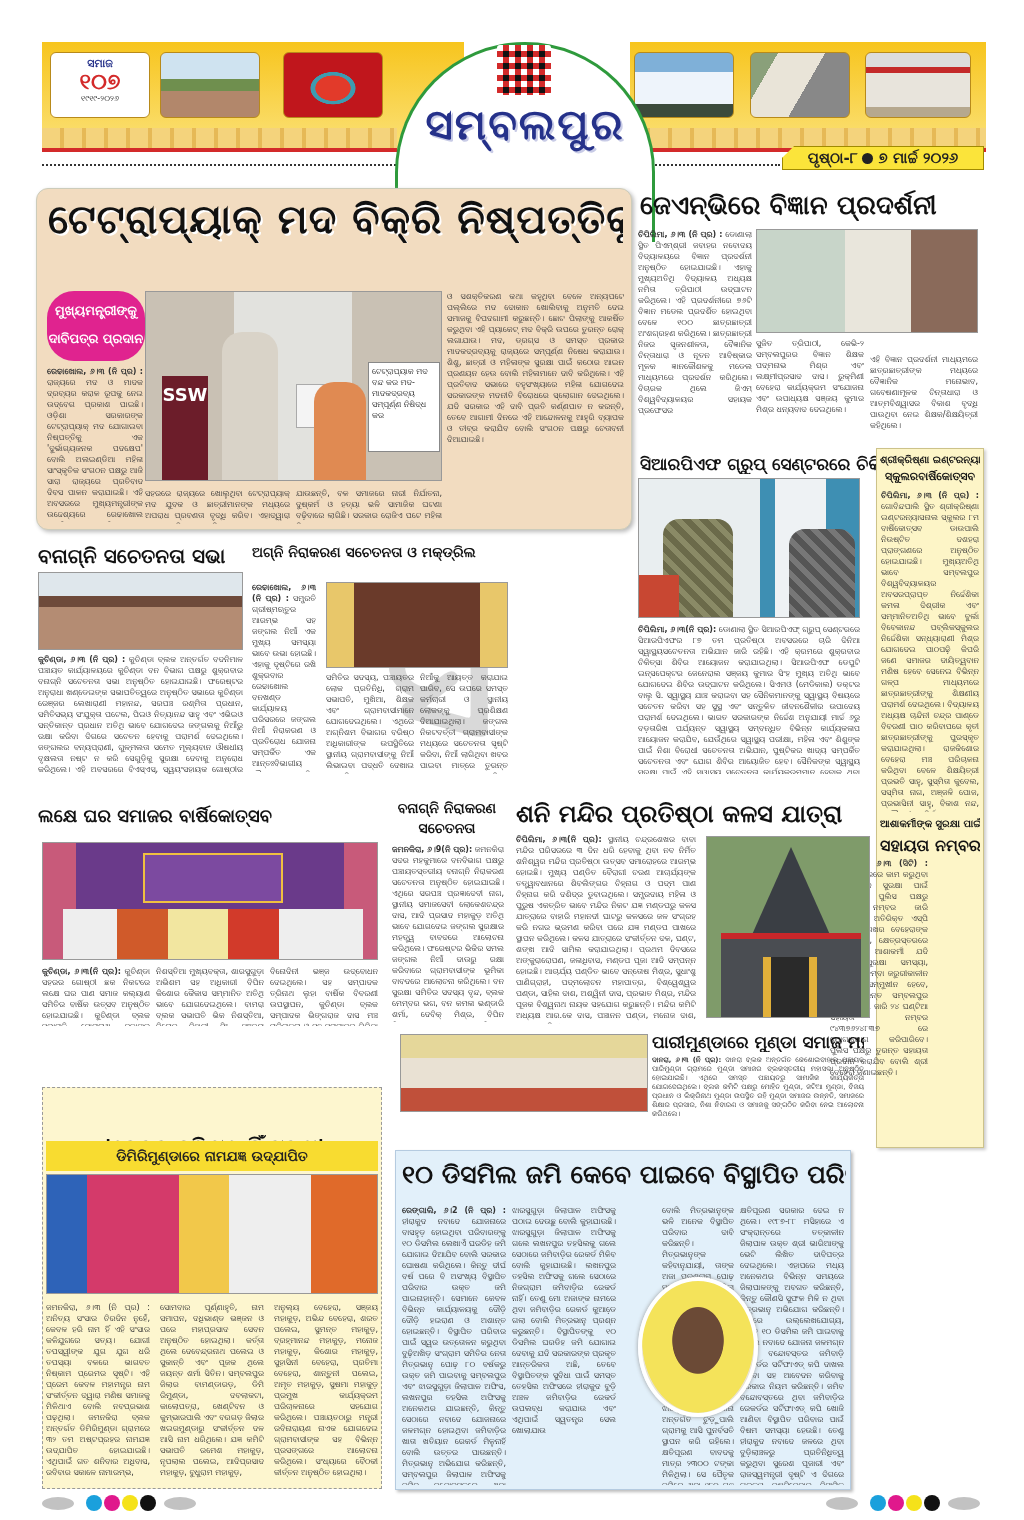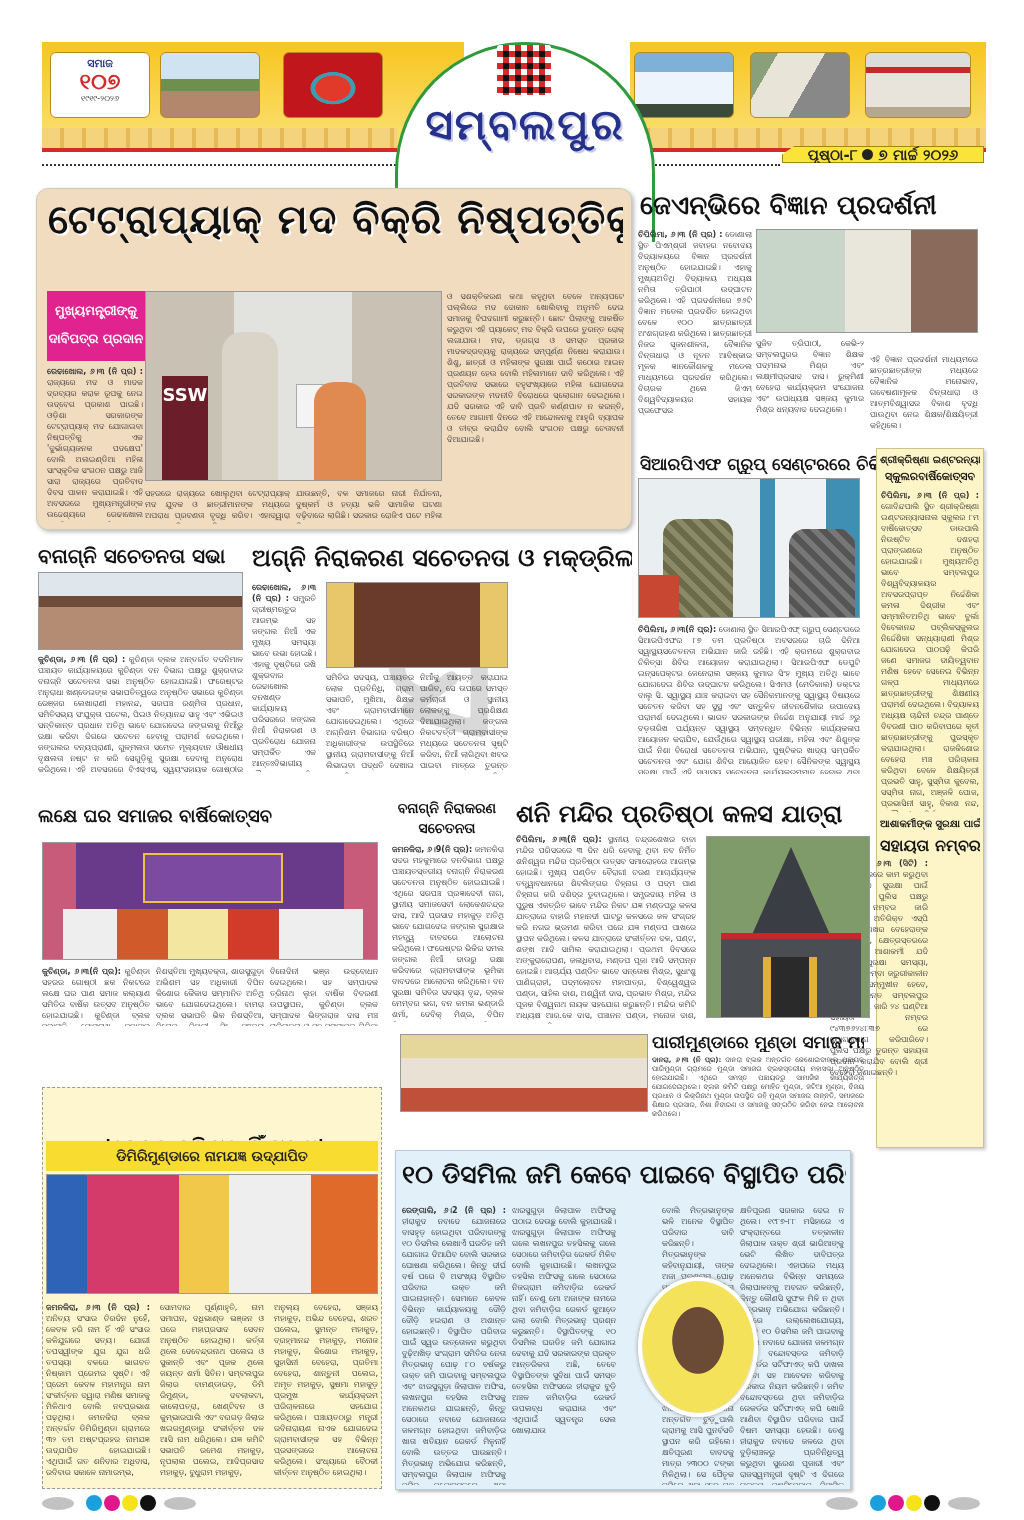--- a/index.html
+++ b/index.html
@@ -10,30 +10,30 @@
   .mast-band { left: 42px; top: 42px; width: 422px; height: 110px; background: linear-gradient(#f7c51e, #fbe27a); border-radius: 0 0 0 0; }
   .mast-band-r { left: 630px; top: 42px; width: 356px; height: 110px; background: linear-gradient(#f7c51e, #fbe27a); }
   .mast-thumb { top: 52px; width: 100px; height: 66px; border-radius: 6px; border: 1px solid #b88a1a; overflow: hidden; }
   .mast-frieze { height: 24px; top: 128px; background: repeating-linear-gradient(90deg, #f4d37c 0 18px, #e6b956 18px 22px); border-bottom: 4px solid #d32a2a; }
   .dots-line { height: 0; border-top: 2px dotted #333; top: 164px; }
   .logo-arc { left: 395px; top: 42px; width: 260px; height: 200px; border-radius: 130px 130px 0 0; border-top: 3px solid #2e9a3c; border-left: 3px solid #2e9a3c; border-right: 3px solid #2e9a3c; background: #fff; }
   .logo-text { left: 405px; top: 100px; width: 240px; text-align: center; font-size: 42px; font-weight: bold; color: #25318a; letter-spacing: 2px; text-shadow: 2px 2px 0 #c8cbe6; }
   .logo-motif { left: 497px; top: 45px; width: 54px; height: 50px;
     background:
       conic-gradient(#d32a2a 25%, #111 0 50%, #d32a2a 0 75%, #fff 0) 0 0/12px 12px; border-radius: 3px; }
-  .date-tag { left: 782px; top: 146px; width: 202px; height: 17px; background: #fbe43a; border: 1px solid #a08a00; clip-path: polygon(6% 0, 100% 0, 100% 100%, 0 100%, 0 50%); font-size: 15px; font-weight: bold; color: #222; display: flex; align-items: center; justify-content: center; }
+  .date-tag { left: 782px; top: 146px; width: 202px; height: 24px; background: #fbe43a; border: 1px solid #a08a00; clip-path: polygon(6% 0, 100% 0, 100% 100%, 0 100%, 0 50%); font-size: 15px; font-weight: bold; color: #222; display: flex; align-items: center; justify-content: center; }
 
   
   .txt { font-size: 8px; line-height: 11px; color: #333; overflow: hidden; text-align: justify; }
   .head { font-weight: bold; color: #111; white-space: nowrap; overflow: hidden; }
   .photo { border: 1px solid #999; overflow: hidden; }
 
   .lead-box { left: 36px; top: 188px; width: 596px; height: 342px; background: #f2dcc0; border: 1px solid #ccb; border-radius: 12px; box-shadow: 2px 2px 4px #bbb; }
   .lead-head { left: 48px; top: 196px; width: 575px; font-size: 40px; letter-spacing: 1px; color: #111; text-shadow: 2px 2px 0 #fff; }
-  .kicker { left: 47px; top: 291px; width: 98px; height: 70px; background: #e0238f; color: #fff; font-size: 13px; font-weight: bold; text-align: center; padding-top: 6px; line-height: 28px; }
+  .kicker { left: 47px; top: 291px; width: 98px; height: 70px; background: #e0238f; color: #fff; font-size: 13px; font-weight: bold; text-align: center; padding-top: 6px; line-height: 28px; border-radius: 27px; }
 
   .side-box-y { background: #fdf5c7; border: 1px solid #ccc28a; box-shadow: 2px 2px 3px #ccc; }
   .blue-box { left: 395px; top: 1150px; width: 456px; height: 340px; background: #e2f0fa; border: 1px solid #b5cbe0; box-shadow: 2px 2px 3px #bbb; }
   .dash-box { left: 42px; top: 1087px; width: 340px; height: 402px; background: #fdf6cf; border: 1px dashed #999; }
   .yellow-sub { left: 46px; top: 1141px; width: 332px; height: 30px; background: #f8dc30; font-size: 14px; font-weight: bold; display: flex; align-items: center; justify-content: center; }
 
   .reg-dot { width: 16px; height: 16px; border-radius: 50%; top: 1495px; }
   .reg-oval { width: 32px; height: 13px; border-radius: 50%; background: #c2c2c2; top: 1497px; }
   .portrait { left: 638px; top: 1277px; width: 120px; height: 140px; border-radius: 50%; background: radial-gradient(ellipse at 50% 45%, #6b4a36 0 32%, #f4e35a 33% 70%, #e9e3cf 71%); border: 4px solid #fff; box-shadow: 0 0 4px #999; }
   .watermark { left: 300px; top: 560px; width: 280px; height: 230px; font-size: 170px; color: rgba(120,120,120,0.28); font-weight: bold; text-align: center; line-height: 230px; }
@@ -71,20 +71,21 @@
 </div>
 
 <div class="abs lead-box"></div>
 <div class="abs head lead-head">ଟେଟ୍ରାପ୍ୟାକ୍ ମଦ ବିକ୍ରି ନିଷ୍ପତ୍ତିକୁ ବିରୋଧ</div>
 <div class="abs kicker">
   <div>ମୁଖ୍ୟମନ୍ତ୍ରୀଙ୍କୁ</div>
   <div>ଦାବିପତ୍ର ପ୍ରଦାନ</div>
 </div>
 <div class="abs photo" style="left:145px;top:291px;width:297px;height:190px;background:linear-gradient(90deg,#c9c1b4 0 30%, #e2e2de 30% 70%, #c9c1b4 70%);">
   <div style="position:absolute;left:16px;top:84px;width:46px;height:104px;background:#6c1d2a;color:#fff;font-size:18px;font-weight:bold;text-align:center;line-height:26px;padding-top:6px;">SSW</div>
+  <div style="position:absolute;left:222px;top:70px;width:72px;height:90px;background:#fff;border:1px solid #888;font-size:8px;line-height:11px;padding:3px;">ଟେଟ୍ରାପ୍ୟାକ ମଦ ବନ୍ଦ କର ମଦ-ମାଦକଦ୍ରବ୍ୟ ସମ୍ପୂର୍ଣ୍ଣ ନିଷିଦ୍ଧ କର</div>
   <div style="position:absolute;left:150px;top:92px;width:34px;height:44px;background:#f4f4f4;border:1px solid #aaa;"></div>
   <div style="position:absolute;left:168px;top:90px;width:52px;height:100px;background:#e08a52;border-radius:20px 20px 0 0;"></div>
   <div style="position:absolute;left:76px;top:40px;width:56px;height:150px;background:#d9d3c8;border-radius:20px 20px 0 0;"></div>
 </div>
 <div class="abs txt" style="left:47px;top:366px;width:96px;height:156px;">
   <span style="font-weight:bold;">ରେଢାଖୋଲ, ୬।୩ (ନି ପ୍ର) :</span>
   <span>ରାଜ୍ୟରେ ମଦ ଓ ମାଦକ ଦ୍ରବ୍ୟର କରାଳ ରୂପକୁ ନେଇ ଉଦ୍ବେଗ ପ୍ରକାଶ ପାଇଛି। ଓଡ଼ିଶା ସରକାରଙ୍କ ଟେଟ୍ରାପ୍ୟାକ୍ ମଦ ଯୋଗାଇବା ନିଷ୍ପତ୍ତିକୁ ଏକ 'ଦୁର୍ଭାଗ୍ୟଜନକ ପଦକ୍ଷେପ' ବୋଲି ଅଲଇଣ୍ଡିଆ ମହିଳା ସାଂସ୍କୃତିକ ସଂଗଠନ ପକ୍ଷରୁ ଆଜି ସାରା ରାଜ୍ୟରେ ପ୍ରତିବାଦ ଦିବସ ପାଳନ କରାଯାଇଛି। ଏହି ଅବସରରେ ମୁଖ୍ୟମନ୍ତ୍ରୀଙ୍କ ଉଦ୍ଦେଶ୍ୟରେ ରେଢାଖୋଲ ଉପଜିଲାପାଳ ରଶ୍ମି ରଞ୍ଜନ ମହାନ୍ତିଙ୍କୁ ସ୍ମାରକପତ୍ର ପ୍ରଦାନ କରାଯାଇଛି। ସଂଗଠନର କର୍ମକର୍ତ୍ତାମାନେ ଅଭିଯୋଗ କରିଛନ୍ତି।</span>
 </div>
 <div class="abs txt" style="left:145px;top:488px;width:145px;height:36px;">ସହରରେ ରାଜ୍ୟରେ ଖୋଲୁଥିବା ଟେଟ୍ରାପ୍ୟାକ୍ ମଦ ଯୁବକ ଓ ଛାତ୍ରୀମାନଙ୍କ ମଧ୍ୟରେ ଅପରାଧ ପ୍ରବଣତା ବୃଦ୍ଧି କରିବ। ଏହାଦ୍ୱାରା ଅନେକ ପରିବାର ଭାଙ୍ଗିବ।</div>
 <div class="abs txt" style="left:296px;top:488px;width:146px;height:36px;">ଯାଉଛନ୍ତି, ବଳ ସମାଜରେ ନାରୀ ନିର୍ଯାତନା, ଦୁଷ୍କର୍ମ ଓ ହତ୍ୟା ଭଳି ସାମାଜିକ ଘଟଣା ବଢ଼ିବାରେ ଲାଗିଛି। ସରକାର ରୋଜିଏ ପଟେ ମହିଳା ବିକାଶ</div>
@@ -124,21 +125,21 @@
   <span>କାର୍ଯ୍ୟକ୍ଷେତ୍ରରେ କାମ କରୁଥିବା ଆଶାକର୍ମୀଙ୍କ ସୁରକ୍ଷା ପାଇଁ ସମ୍ବଲପୁର ପୁଲିସ ପକ୍ଷରୁ ସହାୟତା ନମ୍ବର ଜାରି କରାଯାଇଛି। ଅତିରିକ୍ତ ଏସ୍‌ପି ଶଶାଙ୍କ ଶେଖର ବେହେରାଙ୍କ ସୂଚନାନୁଯାୟୀ, କ୍ଷେତ୍ରସ୍ତରରେ କାର୍ଯ୍ୟରତ ଆଶାକର୍ମୀ ଯଦି କୌଣସି ସୁରକ୍ଷା ସମସ୍ୟା, ଉତ୍ପୀଡ଼ନ କିମ୍ବା ଜରୁରୀକାଳୀନ ପରିସ୍ଥିତିର ସମ୍ମୁଖୀନ ହେବେ, ତେବେ ତୁରନ୍ତ ସମ୍ବଲପୁର ପୁଲିସ ଦ୍ୱାରା ଜାରି ୨୪ ଘଣ୍ଟିଆ ସହାୟତା ନମ୍ବର ୯୪୩୭୬୨୪୮୩୭ ରେ ଯୋଗାଯୋଗ କରିପାରିବେ। ପୁଲିସ ପକ୍ଷରୁ ତୁରନ୍ତ ସହାୟତା ପ୍ରଦାନ କରାଯିବ ବୋଲି ଶ୍ରୀ ବେହେରା ଜଣାଇଛନ୍ତି।</span>
 </div>
 
 <div class="abs head" style="left:38px;top:544px;width:205px;font-size:20px;">ବନାଗ୍ନି ସଚେତନତା ସଭା</div>
 <div class="abs photo" style="left:38px;top:572px;width:205px;height:78px;background:linear-gradient(#dfe7ec 0 30%, #6e4a3a 30% 45%, #b48c73 45%);"></div>
 <div class="abs txt" style="left:38px;top:654px;width:205px;height:120px;">
   <span style="font-weight:bold;">କୁଚିଣ୍ଡା, ୬।୩ (ନି ପ୍ର) :</span>
   <span>କୁଚିଣ୍ଡା ବ୍ଲକ ଅନ୍ତର୍ଗତ ବଦନିମାଳ ପଞ୍ଚାୟତ କାର୍ଯ୍ୟାଳୟରେ କୁଚିଣ୍ଡା ବନ ବିଭାଗ ପକ୍ଷରୁ ଶୁକ୍ରବାର ବନାଗ୍ନି ସଚେତନତା ସଭା ଅନୁଷ୍ଠିତ ହୋଇଯାଇଛି। ଫରେଷ୍ଟର ଅନୁରାଧା ଖଣ୍ଡେଇଙ୍କ ସଭାପତିତ୍ୱରେ ଅନୁଷ୍ଠିତ ସଭାରେ କୁଚିଣ୍ଡା ରେଞ୍ଜର ଲେଖାରାଣୀ ମହାନନ୍ଦ, ସରପଞ୍ଚ ରଶ୍ମିତା ପ୍ରଧାନ, ସମିତିସଭ୍ୟ ସଂଯୁକ୍ତା ପଟେଲ, ପିଇଓ ନିତ୍ୟାନନ୍ଦ ସାହୁ ଏବଂ ଏଭିଇଓ ସନ୍ତିକାନ୍ତ ପ୍ରଧାନ ଅତିଥି ଭାବେ ଯୋଗଦେଇ ଜଙ୍ଗଲକୁ ନିଆଁରୁ ରକ୍ଷା କରିବା ଦିଗରେ ସଚେତନ ହେବାକୁ ପରାମର୍ଶ ଦେଇଥିଲେ। ଜଙ୍ଗଲର ବନ୍ୟପ୍ରାଣୀ, ଗୁଳ୍ମଲତା ସମେତ ମୂଲ୍ୟବାନ ଔଷଧୀୟ ବୃକ୍ଷଲତା ନଷ୍ଟ ନ କରି ସେଗୁଡ଼ିକୁ ସୁରକ୍ଷା ଦେବାକୁ ଅନୁରୋଧ କରିଥିଲେ। ଏହି ଅବସରରେ ବିଏସ୍‌ଏସ୍, ସ୍ୱୟଂସହାୟକ ଗୋଷ୍ଠୀର ମହିଳାମାନେ ଏବଂ ପଞ୍ଚାୟତବାସୀ ଜଙ୍ଗଲର ସୁରକ୍ଷା ପାଇଁ ଶପଥ ନେଇଥିଲେ। ବନରକ୍ଷୀ ଶାନ୍ତିପ୍ରିୟା ନାୟକ ଧନ୍ୟବାଦ ଦେଇଥିଲେ। ବନରକ୍ଷୀ ଗରେଶ ପ୍ରଧାନ ସଭା ଆୟୋଜନ କରିଥିଲେ।</span>
 </div>
 
-<div class="abs head" style="left:252px;top:544px;width:380px;font-size:24px;">ଅଗ୍ନି ନିରାକରଣ ସଚେତନତା ଓ ମକ୍‌ଡ୍ରିଲ</div>
+<div class="abs head" style="left:252px;top:544px;width:380px;font-size:14px;">ଅଗ୍ନି ନିରାକରଣ ସଚେତନତା ଓ ମକ୍‌ଡ୍ରିଲ</div>
 <div class="abs watermark">ସ</div>
 <div class="abs txt" style="left:252px;top:582px;width:64px;height:190px;">
   <span style="font-weight:bold;">ରେଢାଖୋଲ, ୬।୩ (ନି ପ୍ର) :</span>
   <span>ସମ୍ପ୍ରତି ଗ୍ରୀଷ୍ମଋତୁର ଆରମ୍ଭ ସହ ଜଙ୍ଗଲ ନିଆଁ ଏକ ମୁଖ୍ୟ ସମସ୍ୟା ଭାବେ ଉଭା ହୋଇଛି। ଏହାକୁ ଦୃଷ୍ଟିରେ ରଖି ଶୁକ୍ରବାର ରେଢାଖୋଲ ବନଖଣ୍ଡ କାର୍ଯ୍ୟାଳୟ ପରିସରରେ ଜଙ୍ଗଲ ନିଆଁ ନିରାକରଣ ଓ ପ୍ରତିରୋଧ ଯୋଜନା ସମ୍ପର୍କିତ ଏକ ଆନ୍ତଃବିଭାଗୀୟ ବୈଠକ ଅନୁଷ୍ଠିତ ହୋଇଯାଇଛି। ରେଢାଖୋଲ ବନବିଭାଗ ଓ ଅଗ୍ନିଶମ ବିଭାଗର ଅଧିକାରୀ ଓ କର୍ମଚାରୀଙ୍କ ଉପସ୍ଥିତିରେ ଆୟୋଜିତ ଏହି ବୈଠକରେ ଜଙ୍ଗଲ ନିଆଁକୁ କିପରି ଆଗରୁ ରୋକାଯାଇ ପାରିବ, ସେନେଇ ଆଲୋଚନା ହୋଇଥିଲା। ଏଥିରେ ଅଗ୍ନିଶମ, ବନରକ୍ଷୀ, ବିଭିନ୍ନ ବନ ସଂରକ୍ଷଣ</span>
 </div>
 <div class="abs photo" style="left:326px;top:582px;width:182px;height:86px;background:linear-gradient(90deg,#e8c76a 0 15%, #6a3a2a 15% 85%, #e8c76a 85%);"></div>
 <div class="abs txt" style="left:326px;top:672px;width:88px;height:102px;">ସମିତିର ସଦସ୍ୟ, ପଞ୍ଚାୟତର ଲୋକ ପ୍ରତିନିଧି, ଗ୍ରାମ ସଭାପତି, ମୁଖିଆ, ଶିକ୍ଷକ ଏବଂ ଗ୍ରାମବାସୀମାନେ ଯୋଗଦେଇଥିଲେ। ଏଥିରେ ଅଗ୍ନିଶମ ବିଭାଗର ବରିଷ୍ଠ ଅଧିକାରୀଙ୍କ ଉପସ୍ଥିତିରେ ସ୍ଥାନୀୟ ଗ୍ରାମବାସୀଙ୍କୁ ନିଆଁ ଲିଭାଇବା ପଦ୍ଧତି ଦେଖାଇ ମକ୍‌ଡ୍ରିଲ କରାଯାଇଥିଲା। ଜଙ୍ଗଲ ନିଆଁରୁ ରକ୍ଷା ପାଇବା ପାଇଁ ପ୍ରଶିକ୍ଷଣ ପ୍ରଦାନ କରାଯାଇଥିଲା।</div>
 <div class="abs txt" style="left:420px;top:672px;width:88px;height:102px;">ନିଆଁକୁ ଆୟତ୍ତ କରାଯାଇ ପାରିବ, ସେ ଉପରେ ସମସ୍ତ କର୍ମଚାରୀ ଓ ସ୍ଥାନୀୟ ଲୋକଙ୍କୁ ପ୍ରଶିକ୍ଷଣ ଦିଆଯାଇଥିଲା। ଜଙ୍ଗଲ ନିକଟବର୍ତ୍ତୀ ଗ୍ରାମବାସୀଙ୍କ ମଧ୍ୟରେ ସଚେତନତା ସୃଷ୍ଟି କରିବା, ନିଆଁ ଲାଗିଥିବା ଖବର ପାଇବା ମାତ୍ରେ ତୁରନ୍ତ ପଦକ୍ଷେପ ଗ୍ରହଣ କରିବା, ବନବିଭାଗ ଓ ଅଗ୍ନିଶମ ବିଭାଗ ମଧ୍ୟରେ ସମନ୍ୱୟ ରକ୍ଷା କରିବା ଉପରେ ଗୁରୁତ୍ୱ ଦିଆଯାଇଥିଲା।</div>
 
 <div class="abs head" style="left:38px;top:805px;width:340px;font-size:18px;">ଲକ୍ଷେ ଘର ସମାଜର ବାର୍ଷିକୋତ୍ସବ</div>
@@ -176,21 +177,21 @@
 <div class="abs txt" style="left:652px;top:1056px;width:212px;height:60px;font-size:7px;line-height:9px;">
   <span style="font-weight:bold;">ଦାନରା, ୬।୩ (ନି ପ୍ର):</span>
   <span>ଦାନରା ବ୍ଲକ ଅନ୍ତର୍ଗତ କେଶୋଇବାହାଲ ପଞ୍ଚାୟତ ପାରିମୁଣ୍ଡା ଗ୍ରାମରେ ମୁଣ୍ଡା ସମାଜର ବ୍ଲକସ୍ତରୀୟ ମହାସଭା ଅନୁଷ୍ଠିତ ହୋଇଯାଇଛି। ଏଥିରେ ସମସ୍ତ ପଞ୍ଚାୟତରୁ ସାମାଜିକ କାର୍ଯ୍ୟକର୍ତ୍ତା ଯୋଗଦେଇଥିଲେ। ବ୍ଲକ କମିଟି ପକ୍ଷରୁ ମୋହିତ ମୁଣ୍ଡା, ଜଟିଆ ମୁଣ୍ଡା, ବିଜୟ ପ୍ରଧାନ ଓ ଲିକ୍ରିନାଥ ମୁଣ୍ଡା ଉପସ୍ଥିତ ରହି ମୁଣ୍ଡା ସମାଜର ଉନ୍ନତି, ସମାଜରେ ଶିକ୍ଷାର ପ୍ରସାର, ନିଶା ନିବାରଣ ଓ ସମାଜକୁ ସଙ୍ଗଠିତ କରିବା ନେଇ ଆଲୋଚନା କରିଥିଲେ।</span>
 </div>
 
 <div class="abs dash-box"></div>
 <div class="abs head" style="left:52px;top:1098px;width:325px;font-size:22px;text-align:center;margin-top:37px;">'କେବଳ ହରିନାମ ହିଁ ସତ୍ୟ'</div>
 <div class="abs yellow-sub">ଡିମିରିମୁଣ୍ଡାରେ ନାମଯଜ୍ଞ ଉଦ୍‌ଯାପିତ</div>
 <div class="abs photo" style="left:46px;top:1174px;width:332px;height:120px;background:linear-gradient(90deg,#2e63b8 0 12%, #d43a6a 12% 40%, #f2c84a 40% 55%, #eee 55% 80%, #e06a2a 80%);"></div>
 <div class="abs txt" style="left:46px;top:1302px;width:104px;height:182px;">
-  <span style="font-weight:bold;">ଜମନକିରା, ୬।୩ (ନି ପ୍ର) :</span>
+  <span style="font-weight:normal;">ଜମନକିରା, ୬।୩ (ନି ପ୍ର) :</span>
   <span>ଅନିତ୍ୟ ସଂସାର ଚିରଦିନ ନୁହେଁ, କେବଳ ହରି ନାମ ହିଁ ଏହି ସଂସାର କଳିଯୁଗରେ ସତ୍ୟ। ଯୋଗୀ ତପସ୍ୱୀଙ୍କ ଯୁଗ ଯୁଗ ଧରି ତପସ୍ୟା ବଳରେ ଭାଗବତ ନିଷ୍କାମ ପ୍ରେମର ସୃଷ୍ଟି। ଏହି ପ୍ରେମ କେବଳ ମହାମନ୍ତ୍ର ନାମ ସଂକୀର୍ତ୍ତନ ଦ୍ୱାରା ମଣିଷ ସମାଜକୁ ମିଳିଥାଏ ବୋଲି ନବପ୍ରଭାଶ ପଢ଼ଥିଲା। ଜମନକିରା ବ୍ଲକ ଅନ୍ତର୍ଗତ ଡିମିରିମୁଣ୍ଡା ଗ୍ରାମରେ ୩୨ ତମ ଅଷ୍ଟପ୍ରହର ନାମଯଜ୍ଞ ଉଦ୍‌ଯାପିତ ହୋଇଯାଇଛି। ଏଥିପାଇଁ ଗତ ଶନିବାର ଅଧିବାସ, ରବିବାର ସକାଳେ ନାମାରମ୍ଭ,</span>
 </div>
 <div class="abs txt" style="left:160px;top:1302px;width:104px;height:182px;">ସୋମବାର ପୂର୍ଣ୍ଣାହୁତି, ନାମ ସମାପନ, ଦଧିଭାଣ୍ଡ ଭଞ୍ଜନ ଓ ପରେ ମହାପ୍ରସାଦ ସେବନ ଅନୁଷ୍ଠିତ ହୋଇଥିଲା। କର୍ତ୍ତା ଥିଲେ ଦେବେନ୍ଦ୍ରନାଥ ପଲେଇ ଓ ସୁକାନ୍ତି ଏବଂ ପୂଜକ ଥିଲେ ଜୟନ୍ତ ଶର୍ମା ସିତିନ। ସମ୍ବଲପୁର ଜିଲାର ବାମଣ୍ଡାରଡ଼, ଡିମି ରିମୁଣ୍ଡା, ଦବଲାକଟା, କାଲୋପତ୍ରା, ଖେଣ୍ଟିବନ ଓ କୁମ୍ଭାରପାଲି ଏବଂ ବରଗଡ଼ ଜିଲାର ଖଇରମୁଣ୍ଡାରୁ ସଂକୀର୍ତ୍ତନ ଦଳ ଆସି ନାମ ଧରିଥିଲେ। ଯଜ୍ଞ କମିଟି ସଭାପତି ରମେଶ ମହାକୁଡ଼, ନୃପଲାଲ ପଲେଇ, ଆଦିପ୍ରସାଦ ମହାକୁଡ଼, ବୁଧୁରାମ ମହାକୁଡ଼,</div>
 <div class="abs txt" style="left:274px;top:1302px;width:104px;height:182px;">ଅନୁଲ୍ୟ ବେହେରା, ସଞ୍ଜୟ ମହାକୁଡ଼, ଅଭିନ୍ଦ ବେହେରା, ଶରତ ପଲେଇ, ସୁମନ୍ତ ମହାକୁଡ଼, ବ୍ରହ୍ମାନନ୍ଦ ମହାକୁଡ଼, ମନୋଜ ମହାକୁଡ଼, କିଶୋର ମହାକୁଡ଼, ସୁହାସିନୀ ବେହେରା, ପ୍ରତିମା ବେହେରା, ଶାନ୍ତୁନୀ ପଲେଇ, ଅମୃତ ମହାକୁଡ଼, ସୁଷମା ମହାକୁଡ଼ ପ୍ରମୁଖ କାର୍ଯ୍ୟକ୍ରମ ପରିଚାଳନାରେ ସହଯୋଗ କରିଥିଲେ। ପଞ୍ଚାୟତଠାରୁ ମନ୍ତ୍ରୀ ରବିନାରାୟଣ ନାଏକ ଯୋଗଦେଇ ଗ୍ରାମବାସୀଙ୍କ ସହ ବିଭିନ୍ନ ପ୍ରସଙ୍ଗରେ ଆଲୋଚନା କରିଥିଲେ। ସଂଧ୍ୟାରେ ବୈଠକୀ କୀର୍ତ୍ତନ ଅନୁଷ୍ଠିତ ହୋଇଥିଲା।</div>
 
 <div class="abs blue-box"></div>
 <div class="abs head" style="left:402px;top:1160px;width:444px;font-size:25px;">୧୦ ଡିସମିଲ ଜମି କେବେ ପାଇବେ ବିସ୍ଥାପିତ ପରିବାର ?</div>
 <div class="abs txt" style="left:402px;top:1205px;width:104px;height:280px;">
   <span style="font-weight:bold;">ରେଙ୍ଗାଲି, ୬।2 (ନି ପ୍ର) :</span>
   <span>ହୀରାକୁଦ ନବାଦେ ଯୋଜନାରେ ବାସହୁଡ଼ ହୋଇଥିବା ପରିବାରଙ୍କୁ ୧୦ ଡିସମିଲ ଲେଖାଏଁ ଘରଡିହ ଜମି ଯୋଗାଇ ଦିଆଯିବ ବୋଲି ସରକାର ଘୋଷଣା କରିଥିଲେ। କିନ୍ତୁ ଦୀର୍ଘ ବର୍ଷ ପରେ ବି ଅସଂଖ୍ୟ ବିସ୍ଥାପିତ ପରିବାର ଉକ୍ତ ଜମି ପାଇନାହାନ୍ତି। ସେମାନେ କେବଳ ବିଭିନ୍ନ କାର୍ଯ୍ୟାଳୟକୁ ଦୌଡ଼ି ଦୌଡ଼ି ହଇରାଣ ଓ ଅଶାନ୍ତ ହୋଇଛନ୍ତି। ବିସ୍ଥାପିତ ପରିବାର ପାଇଁ ସ୍ୱର ଉତ୍ତୋଳନ କରୁଥିବା ବୁଢ଼ିଅଖିଡ଼ ସଂଗ୍ରାମ ସମିତିର ନେତା ମିତ୍ରଭାନୁ ପୋଢ଼ ୮୦ ବର୍ଷକରୁ ଉକ୍ତ ଜମି ପାଇବାକୁ ସମ୍ବଲପୁର ଏବଂ ଝାରସୁଗୁଡ଼ା ଜିଲାପାଳ ଅଫିସ, ଲଖନପୁର ତହସିଲ ଅଫିସକୁ ଅନେକଥର ଯାଇଛନ୍ତି, କିନ୍ତୁ ସେଠାରେ ନବାଦେ ଯୋଜନାରେ ଜଳମଗ୍ନ ହୋଇଥିବା ଜମିବାଡ଼ିର ଖାତା ଖତିୟାନ ରେକର୍ଡ ମିଳୁନାହିଁ ବୋଲି ଉତ୍ତର ପାଉଛନ୍ତି। ମିତ୍ରଭାନୁ ଅଭିଯୋଗ କରିଛନ୍ତି, ସମ୍ବଲପୁର ଜିଲାପାଳ ଅଫିସକୁ ଜମିବ ବନ୍ଦୋବସ୍ତରେ ଥିବା ଜମିବାଡ଼ିର ରେକର୍ଡ ପାଇଁ ଗଲେ ସବୁ ରେକର୍ଡ</span>

